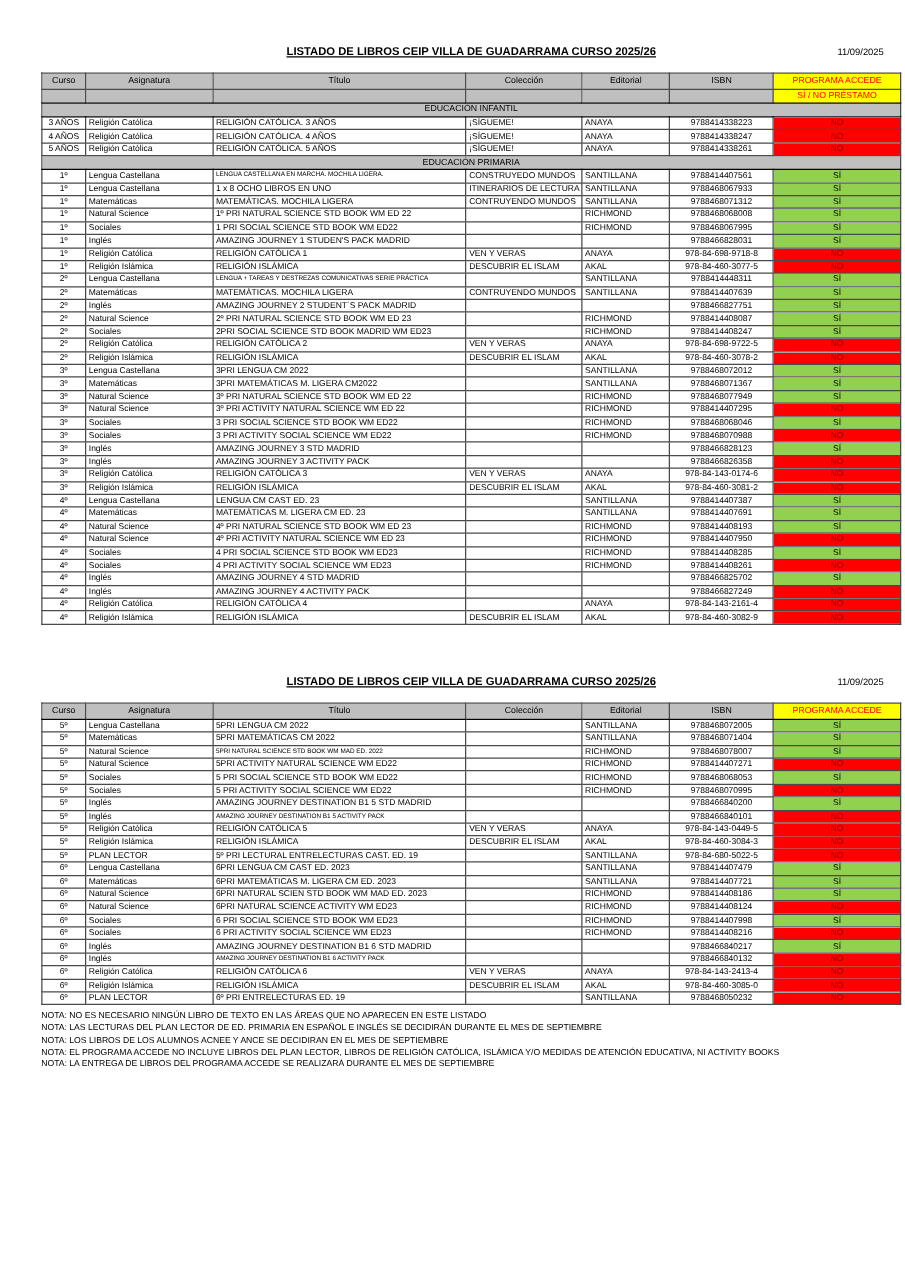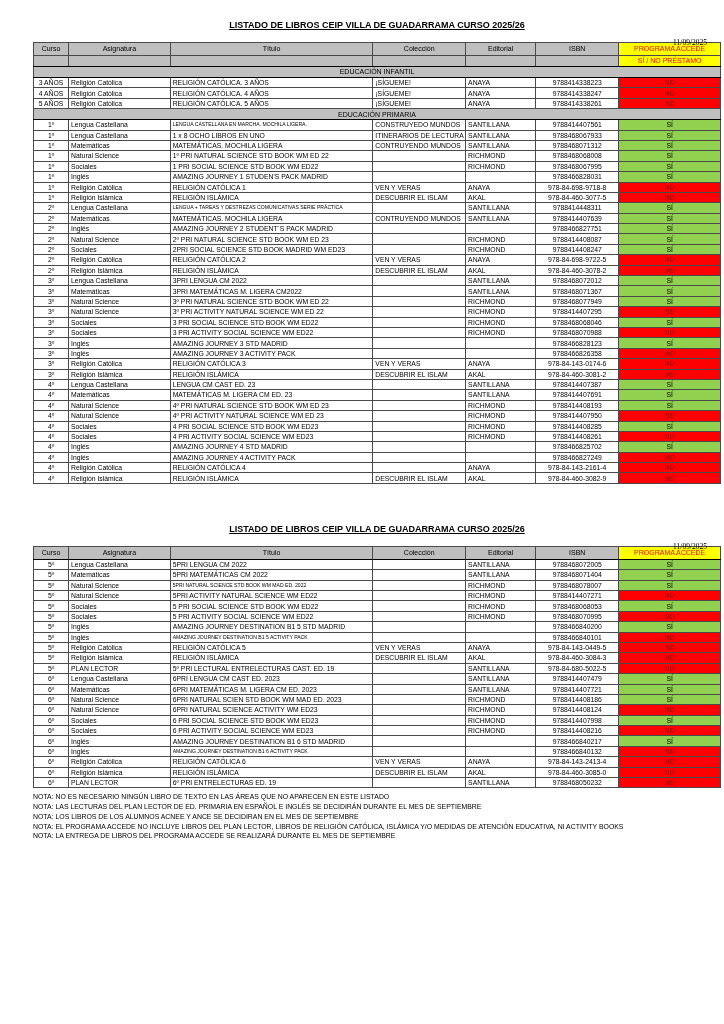--- a/index.html
+++ b/index.html
@@ -2,28 +2,28 @@
 <html><head>
 <meta charset="utf-8">
 <style>
   * { box-sizing: border-box; }
   html, body { margin: 0; padding: 0; }
   body {
     width: 724px; height: 1024px; overflow: hidden;
     background: #ffffff; color: #000;
     font-family: "Liberation Sans", sans-serif;
   }
-  .sheet { padding: 20px 0 0 33px; }
+  .sheet { padding: 36px 0 0 33px; }
 
   .doc-header { position: relative; width: 688px; height: 13px; margin-bottom: 9px; }
   .doc-title {
     text-align: center; font-size: 9px; font-weight: bold;
     text-decoration: underline; white-space: nowrap;
   }
-  .doc-date { position: absolute; right: 14px; top: 18px; font-size: 7.5px; font-family: Liberation Serif, serif; }
+  .doc-date { position: absolute; right: 14px; top: 1px; font-size: 7.5px; }
 
   table {
     width: 688px; border-collapse: collapse; table-layout: fixed;
     border: 1.5px solid #000;
   }
   col.c0 { width: 5.1%; }   
   col.c1 { width: 14.8%; }  
   col.c2 { width: 29.5%; }  
   col.c3 { width: 13.5%; }  
   col.c4 { width: 10.2%; }  

